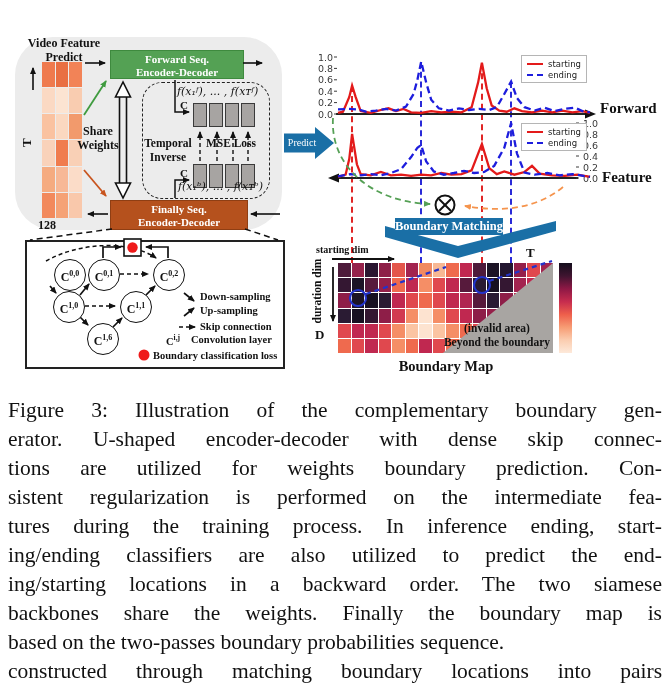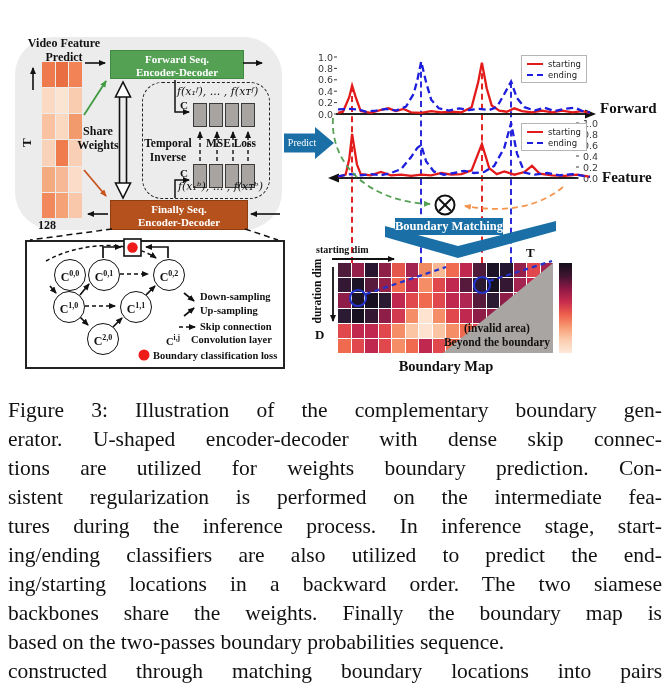--- a/index.html
+++ b/index.html
@@ -126,21 +126,21 @@
     </div>
   <div class="abs mse">MSE Loss</div>
   <div class="abs tempinv">Temporal Inverse</div>
 
   <div class="abs ubox"></div>
   <div class="abs node" style="left:24px;top:259px;margin-left:30px;"><span>C</span><sup>0,0</sup></div>
   <div class="abs node" style="left:88px;top:259px;"><span>C</span><sup>0,1</sup></div>
   <div class="abs node" style="left:153px;top:259px;"><span>C</span><sup>0,2</sup></div>
   <div class="abs node" style="left:53px;top:291px;"><span>C</span><sup>1,0</sup></div>
   <div class="abs node" style="left:120px;top:291px;text-align:center;"><span>C</span><sup>1,1</sup></div>
-  <div class="abs node" style="left:87px;top:323px;"><span>C</span><sup>2,0</sup></div>
+  <div class="abs node" style="left:87px;top:323px;"><span>C</span><sup>1,6</sup></div>
 
   <div class="abs uleg" style="left:200px;top:291px;">Down-sampling</div>
   <div class="abs uleg" style="left:200px;top:305px;">Up-sampling</div>
   <div class="abs uleg" style="left:200px;top:321px;">Skip connection</div>
   <div class="abs uleg conv-sup" style="left:166px;top:333px;"><span>C</span><sup>i,j</sup></div>
   <div class="abs uleg" style="left:191px;top:334px;">Convolution layer</div>
   <div class="abs uleg" style="left:153px;top:350px;">Boundary classification loss</div>
 
   <svg class="abs" style="left:0;top:0;z-index:2;" width="300" height="380">
     <defs>
@@ -420,21 +420,21 @@
       <line x1="66" y1="59" x2="146" y2="32" stroke-dasharray="5,4"></line>
       <line x1="189" y1="46" x2="252" y2="26" stroke-dasharray="5,4"></line>
     </g>
   </svg>
 
   <div id="caption" class="abs caption">
       <div class="cap-line">Figure 3: Illustration of the complementary boundary gen-</div>
       <div class="cap-line">erator. U-shaped encoder-decoder with dense skip connec-</div>
       <div class="cap-line">tions are utilized for weights boundary prediction. Con-</div>
       <div class="cap-line">sistent regularization is performed on the intermediate fea-</div>
-      <div class="cap-line">tures during the inference process. In inference stage, start-</div>
+      <div class="cap-line">tures during the training process. In inference ending, start-</div>
       <div class="cap-line">ing/ending classifiers are also utilized to predict the end-</div>
       <div class="cap-line">ing/starting locations in a backward order. The two siamese</div>
       <div class="cap-line">backbones share the weights. Finally the boundary map is</div>
       <div class="cap-line last">based on the two-passes boundary probabilities sequence.</div>
       <div class="cap-line">constructed through matching boundary locations into pairs</div>
     </div>
 <div class="vline" style="left: 351.112px; top: 85.5px; height: 177.5px; border-left-color: rgb(224, 37, 37);"></div>
     <div class="vline" style="left: 420.16px; top: 61.56px; height: 201.44px; border-left-color: rgb(42, 42, 216);"></div>
     <div class="vline" style="left: 480.892px; top: 62.7px; height: 200.3px; border-left-color: rgb(224, 37, 37);"></div>
     <div class="vline" style="left: 510.124px; top: 81.51px; height: 181.49px; border-left-color: rgb(42, 42, 216);"></div>

